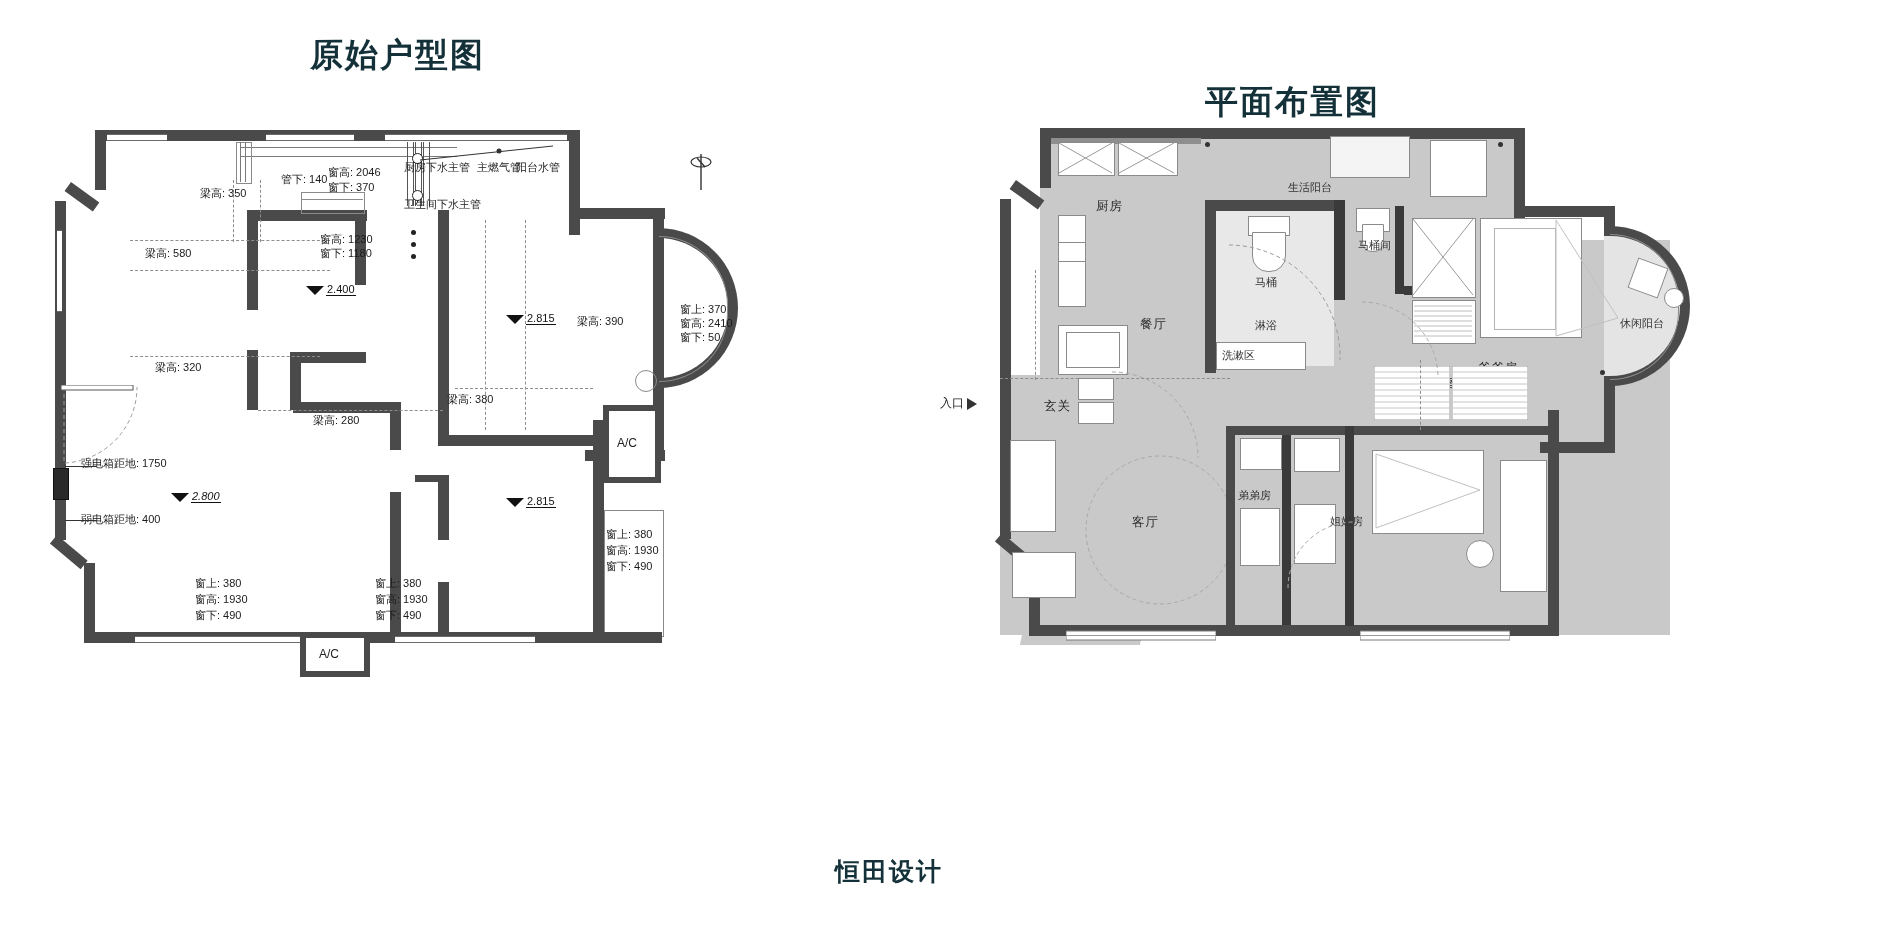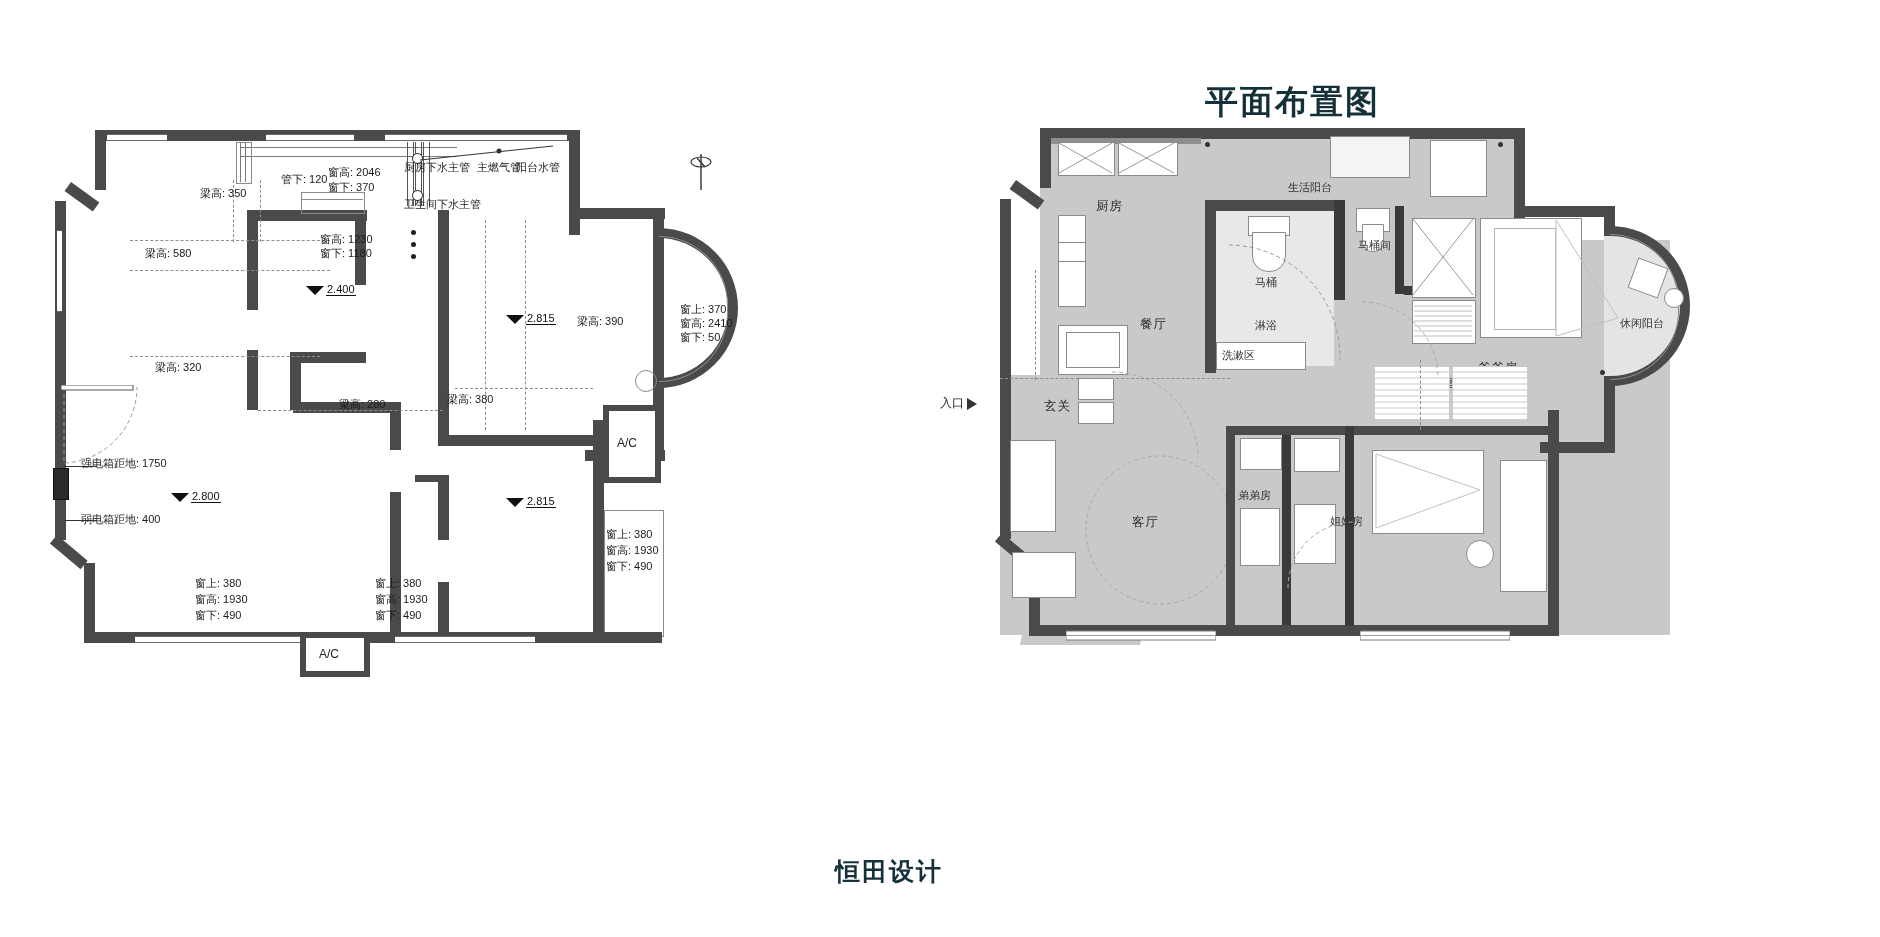--- a/index.html
+++ b/index.html
@@ -71,20 +71,21 @@
   .arrow-in .ar{
     width:0;height:0;border-top:6px solid transparent;border-bottom:6px solid transparent;
     border-left:10px solid #333;
   }
 </style>
 </head>
 <body>
 
 <div class="stage">
 
+  <div class="abs plan-title" id="title-left">原始户型图</div>
   <div class="abs plan-title" id="title-right">平面布置图</div>
 
   <div class="abs" style="left:55px;top:120px;width:720px;height:570px;">
 
     <div class="abs wall" style="left:40px;top:10px;width:485px;height:11px;"></div>
 
     <div class="abs wall" style="left:40px;top:10px;width:11px;height:60px;"></div>
 
     <div class="abs wall" style="left:16px;top:62px;width:35px;height:11px;transform:rotate(36deg);transform-origin:left top;"></div>
     <div class="abs wall" style="left:0px;top:81px;width:11px;height:195px;"></div>
@@ -181,43 +182,43 @@
     <div class="abs outline" style="left:580px;top:250px;width:20px;height:20px;border-radius:50%;"></div>
 
     <div class="abs elev" style="left:251px;top:163px;">
       <div class="tri"></div>
       <div class="val">2.400</div>
     </div>
     <div class="abs elev" style="left:451px;top:192px;">
       <div class="tri"></div>
       <div class="val">2.815</div>
     </div>
-    <div class="abs elev" style="left:116px;top:370px;">
+    <div class="abs elev" style="left:116px;top:370px;font-style:italic;">
       <div class="tri"></div>
       <div class="val">2.800</div>
     </div>
     <div class="abs elev" style="left:451px;top:375px;">
       <div class="tri"></div>
       <div class="val">2.815</div>
     </div>
 
     <div class="abs note" style="left:145px;top:66px;">梁高: 350</div>
-    <div class="abs note" style="left:226px;top:52px;">管下: 120</div>
+    <div class="abs note" style="left:226px;top:52px;">管下: 140</div>
     <div class="abs note" style="left:273px;top:45px;">窗高: 2046</div>
     <div class="abs note" style="left:273px;top:60px;">窗下: 370</div>
     <div class="abs note" style="left:349px;top:40px;">厨房下水主管</div>
     <div class="abs note" style="left:422px;top:40px;">主燃气管</div>
     <div class="abs note" style="left:461px;top:40px;">阳台水管</div>
     <div class="abs note" style="left:349px;top:77px;">卫生间下水主管</div>
     <div class="abs note" style="left:265px;top:112px;">窗高: 1230</div>
     <div class="abs note" style="left:265px;top:126px;">窗下: 1180</div>
     <div class="abs note" style="left:90px;top:126px;">梁高: 580</div>
     <div class="abs note" style="left:100px;top:240px;">梁高: 320</div>
     <div class="abs note" style="left:522px;top:194px;">梁高: 390</div>
-    <div class="abs note" style="left:258px;top:277px;margin-left:26px;">梁高: 280</div>
+    <div class="abs note" style="left:258px;top:293px;">梁高: 280</div>
     <div class="abs note" style="left:392px;top:272px;">梁高: 380</div>
     <div class="abs note" style="left:625px;top:182px;">窗上: 370</div>
     <div class="abs note" style="left:625px;top:196px;">窗高: 2410</div>
     <div class="abs note" style="left:625px;top:210px;">窗下: 50</div>
     <div class="abs note" style="left:26px;top:336px;">强电箱距地: 1750</div>
     <div class="abs note" style="left:26px;top:392px;">弱电箱距地: 400</div>
 
     <div class="abs" style="left:10px;top:346px;width:32px;height:1px;background:#333;"></div>
     <div class="abs" style="left:10px;top:400px;width:32px;height:1px;background:#333;"></div>
 

